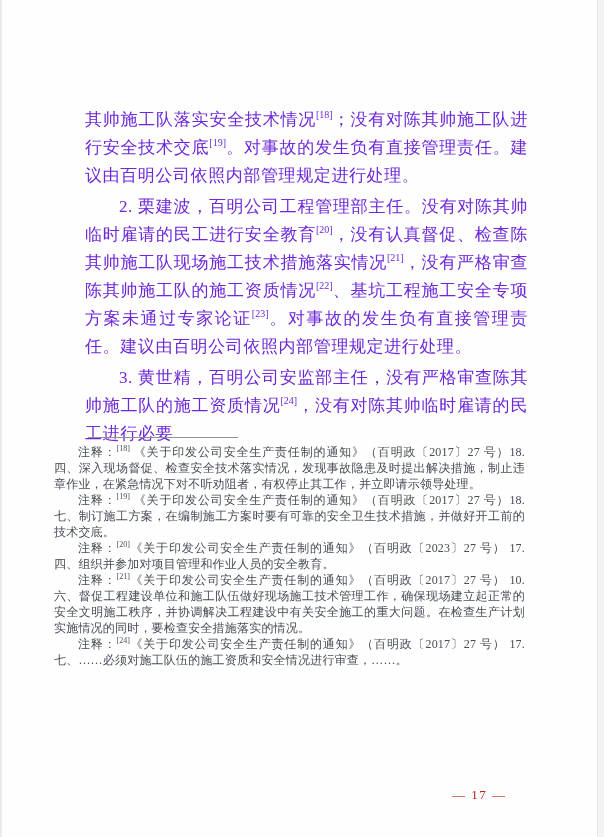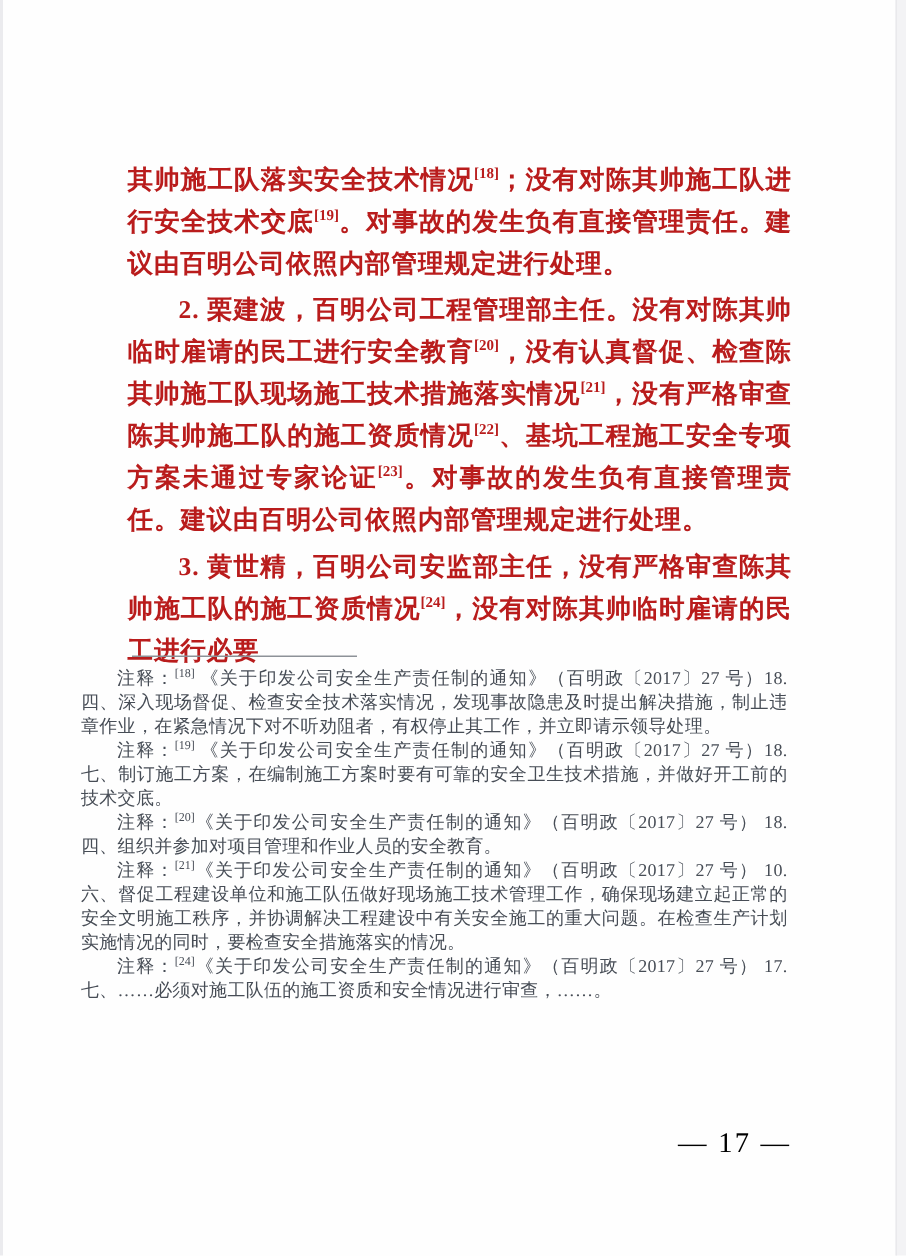--- a/index.html
+++ b/index.html
@@ -14,61 +14,61 @@
   .edge-left {
     position: absolute; left: 0; top: 0; width: 2px; height: 100%;
     background: #ebebee;
   }
   .edge-right {
     position: absolute; right: 0; top: 0; width: 7px; height: 100%;
     background: #f3f3f5; border-left: 1px solid #e9e9ec;
   }
   .main-text {
     position: absolute; left: 85px; top: 106px; width: 443px;
-    font-size: 17px; line-height: 28px; color: #b91c1c;
-    text-align: justify; letter-spacing: 0.6px; font-weight: bold;
+    font-size: 17px; line-height: 28px; color: #6d28d9;
+    text-align: justify; letter-spacing: 0.6px;
   }
   p { margin: 0; }
   .para.indent { text-indent: 2em; margin-top: 3px; }
   sup.fn-ref {
     font-size: 10px; letter-spacing: 0; vertical-align: super; line-height: 0;
   }
   .fn-sep {
     position: absolute; left: 88px; top: 437px; width: 150px; height: 1px;
     background: #8d9298;
   }
   .footnotes {
     position: absolute; left: 54px; top: 444px; width: 471px;
     font-size: 12px; line-height: 16px; color: #474d56;
     text-align: justify; letter-spacing: 0.2px;
   }
   .footnote { text-indent: 2em; }
   .footnotes sup.fn-ref { font-size: 8px; }
   .page-number {
-    position: absolute; left: 452px; top: 752px;
-    font-size: 19px; color: #000000; letter-spacing: 1.5px;
+    position: absolute; left: 452px; top: 787px;
+    font-size: 13px; color: #b91c1c; letter-spacing: 1.5px;
   }
 </style>
 </head>
 <body>
 
 <div class="page">
   <div class="edge-left"></div>
   <div class="edge-right"></div>
 
   <div class="main-text">
       <p class="para"><span>其帅施工队落实安全技术情况</span><sup class="fn-ref">[18]</sup><span>；没有对陈其帅施工队进行安全技术交底</span><sup class="fn-ref">[19]</sup><span>。对事故的发生负有直接管理责任。建议由百明公司依照内部管理规定进行处理。</span></p>
       <p class="para indent"><span>2. 栗建波，百明公司工程管理部主任。没有对陈其帅临时雇请的民工进行安全教育</span><sup class="fn-ref">[20]</sup><span>，没有认真督促、检查陈其帅施工队现场施工技术措施落实情况</span><sup class="fn-ref">[21]</sup><span>，没有严格审查陈其帅施工队的施工资质情况</span><sup class="fn-ref">[22]</sup><span>、基坑工程施工安全专项方案未通过专家论证</span><sup class="fn-ref">[23]</sup><span>。对事故的发生负有直接管理责任。建议由百明公司依照内部管理规定进行处理。</span></p>
       <p class="para indent"><span>3. 黄世精，百明公司安监部主任，没有严格审查陈其帅施工队的施工资质情况</span><sup class="fn-ref">[24]</sup><span>，没有对陈其帅临时雇请的民工进行必要</span></p>
     </div>
 
   <div class="fn-sep"></div>
 
   <div class="footnotes">
       <p class="footnote"><span>注释：</span><sup class="fn-ref">[18]</sup><span> 《关于印发公司安全生产责任制的通知》（百明政〔2017〕27 号）18. 四、深入现场督促、检查安全技术落实情况，发现事故隐患及时提出解决措施，制止违章作业，在紧急情况下对不听劝阻者，有权停止其工作，并立即请示领导处理。</span></p>
       <p class="footnote"><span>注释：</span><sup class="fn-ref">[19]</sup><span> 《关于印发公司安全生产责任制的通知》（百明政〔2017〕27 号）18. 七、制订施工方案，在编制施工方案时要有可靠的安全卫生技术措施，并做好开工前的技术交底。</span></p>
-      <p class="footnote"><span>注释：</span><sup class="fn-ref">[20]</sup><span>《关于印发公司安全生产责任制的通知》（百明政〔2017〕27 号） 18. 四、组织并参加对项目管理和作业人员的安全教育。</span></p>
+      <p class="footnote"><span>注释：</span><sup class="fn-ref">[20]</sup><span>《关于印发公司安全生产责任制的通知》（百明政〔2023〕27 号） 17. 四、组织并参加对项目管理和作业人员的安全教育。</span></p>
       <p class="footnote"><span>注释：</span><sup class="fn-ref">[21]</sup><span>《关于印发公司安全生产责任制的通知》（百明政〔2017〕27 号） 10. 六、督促工程建设单位和施工队伍做好现场施工技术管理工作，确保现场建立起正常的安全文明施工秩序，并协调解决工程建设中有关安全施工的重大问题。在检查生产计划实施情况的同时，要检查安全措施落实的情况。</span></p>
       <p class="footnote"><span>注释：</span><sup class="fn-ref">[24]</sup><span>《关于印发公司安全生产责任制的通知》（百明政〔2017〕27 号） 17. 七、……必须对施工队伍的施工资质和安全情况进行审查，……。</span></p>
     </div>
 
   <div class="page-number">— 17 —</div>
 </div>
 
 </body></html>

